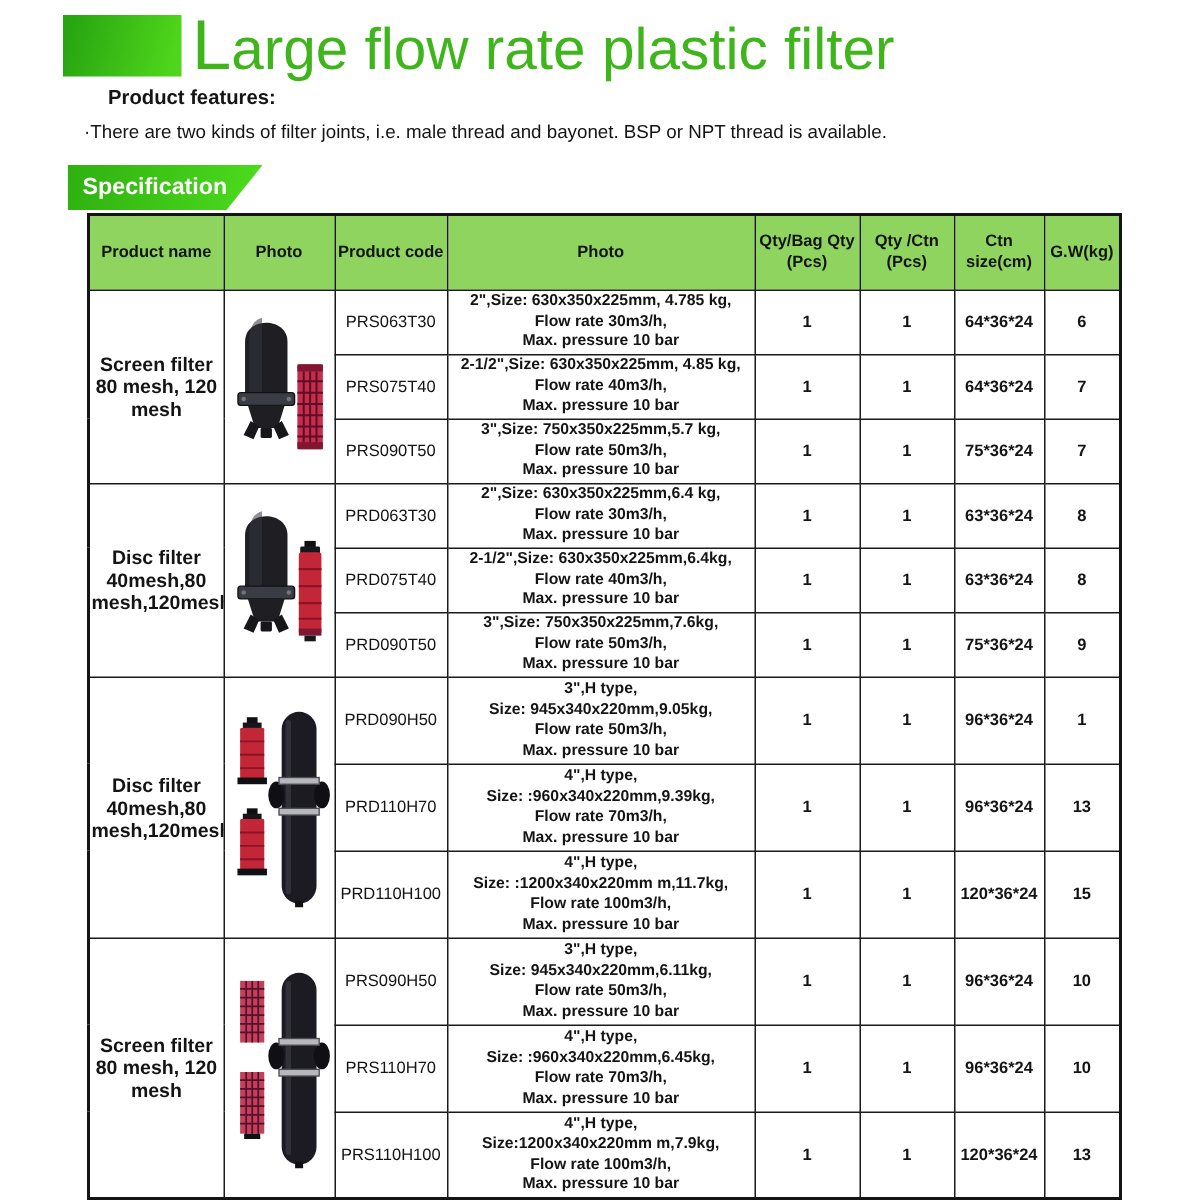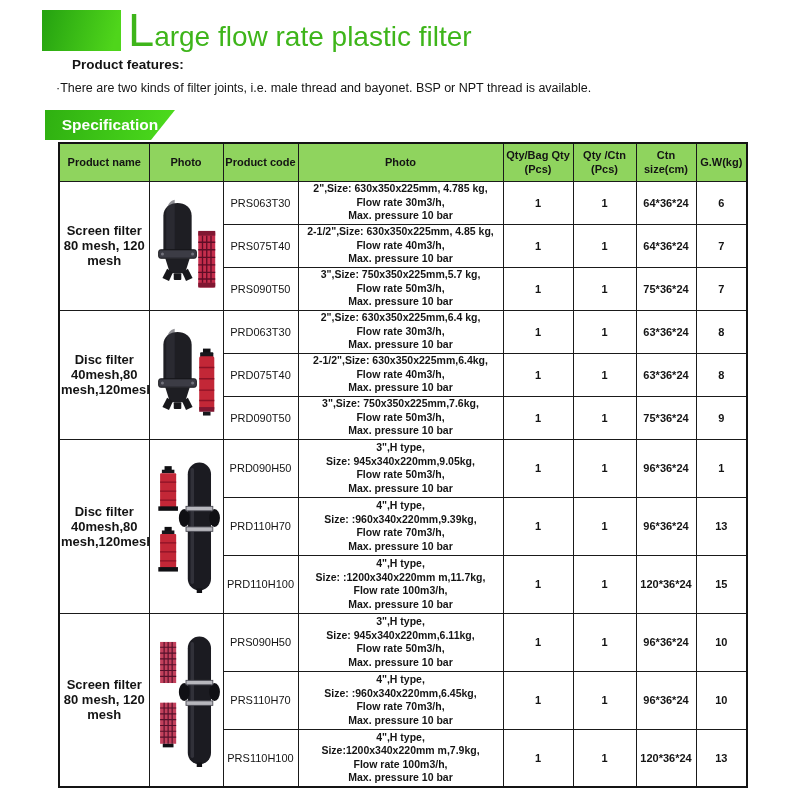--- a/index.html
+++ b/index.html
@@ -9,44 +9,44 @@
     font-family:"Liberation Sans", sans-serif; color:#141414; overflow:hidden;
   }
   .brand-square {
     position:absolute; left:42px; top:10px; width:79px; height:41px;
     background:linear-gradient(105deg,#27a411 5%,#4fd51b 90%);
   }
   .page-title {
     position:absolute; left:128px; top:2px; color:#3eb51a; white-space:nowrap;
   }
   .t-initial { font-size:47px; font-weight:400; }
-  .t-rest    { font-size:28px; font-weight:400; }
+  .t-rest    { font-size:39px; font-weight:400; }
   .features-heading {
     position:absolute; left:40px; top:57px; font-size:13.5px; font-weight:700;padding-left:32px;
   }
   .features-item {
     position:absolute; left:40px; top:81px; font-size:12.5px; font-weight:400;margin-left:16px;
   }
   .spec-banner {
     position:absolute; left:45px; top:110px; width:130px; height:30px;
     background:linear-gradient(100deg,#2fb011,#4ddc1d);
     clip-path:polygon(0 0, 130px 0, 106px 30px, 0 30px);
     color:#ffffff; font-size:15.5px; font-weight:600; line-height:29px;
-    text-align:center;
+    padding-left:10px;
   }
   table.spec {
     position:absolute; left:58px; top:142px; width:688px;
     border-collapse:collapse; table-layout:fixed;
     border:2px solid #141414;
   }
   .spec th, .spec td {
     border:1.5px solid #1a1a1a; text-align:center; vertical-align:middle;
     padding:0 1px; overflow:hidden;
   }
-  .spec thead tr { height:38px; }
+  .spec thead tr { height:50px; }
   .spec thead th { background:#8fd45e; font-size:11px; font-weight:700; line-height:14px; }
   tr.r43 { height:43px; }
   tr.r58 { height:58px; }
   .c-name div { font-size:13px; font-weight:700; line-height:15px; }
   .c-code { font-size:11px; font-weight:400; }
   .c-size div { font-size:10.5px; font-weight:700; line-height:13.5px; white-space:nowrap; }
   .c-num { font-size:11px; font-weight:700; }
   .c-photo svg { display:block; margin:0 auto; }
 </style>
 </head>

